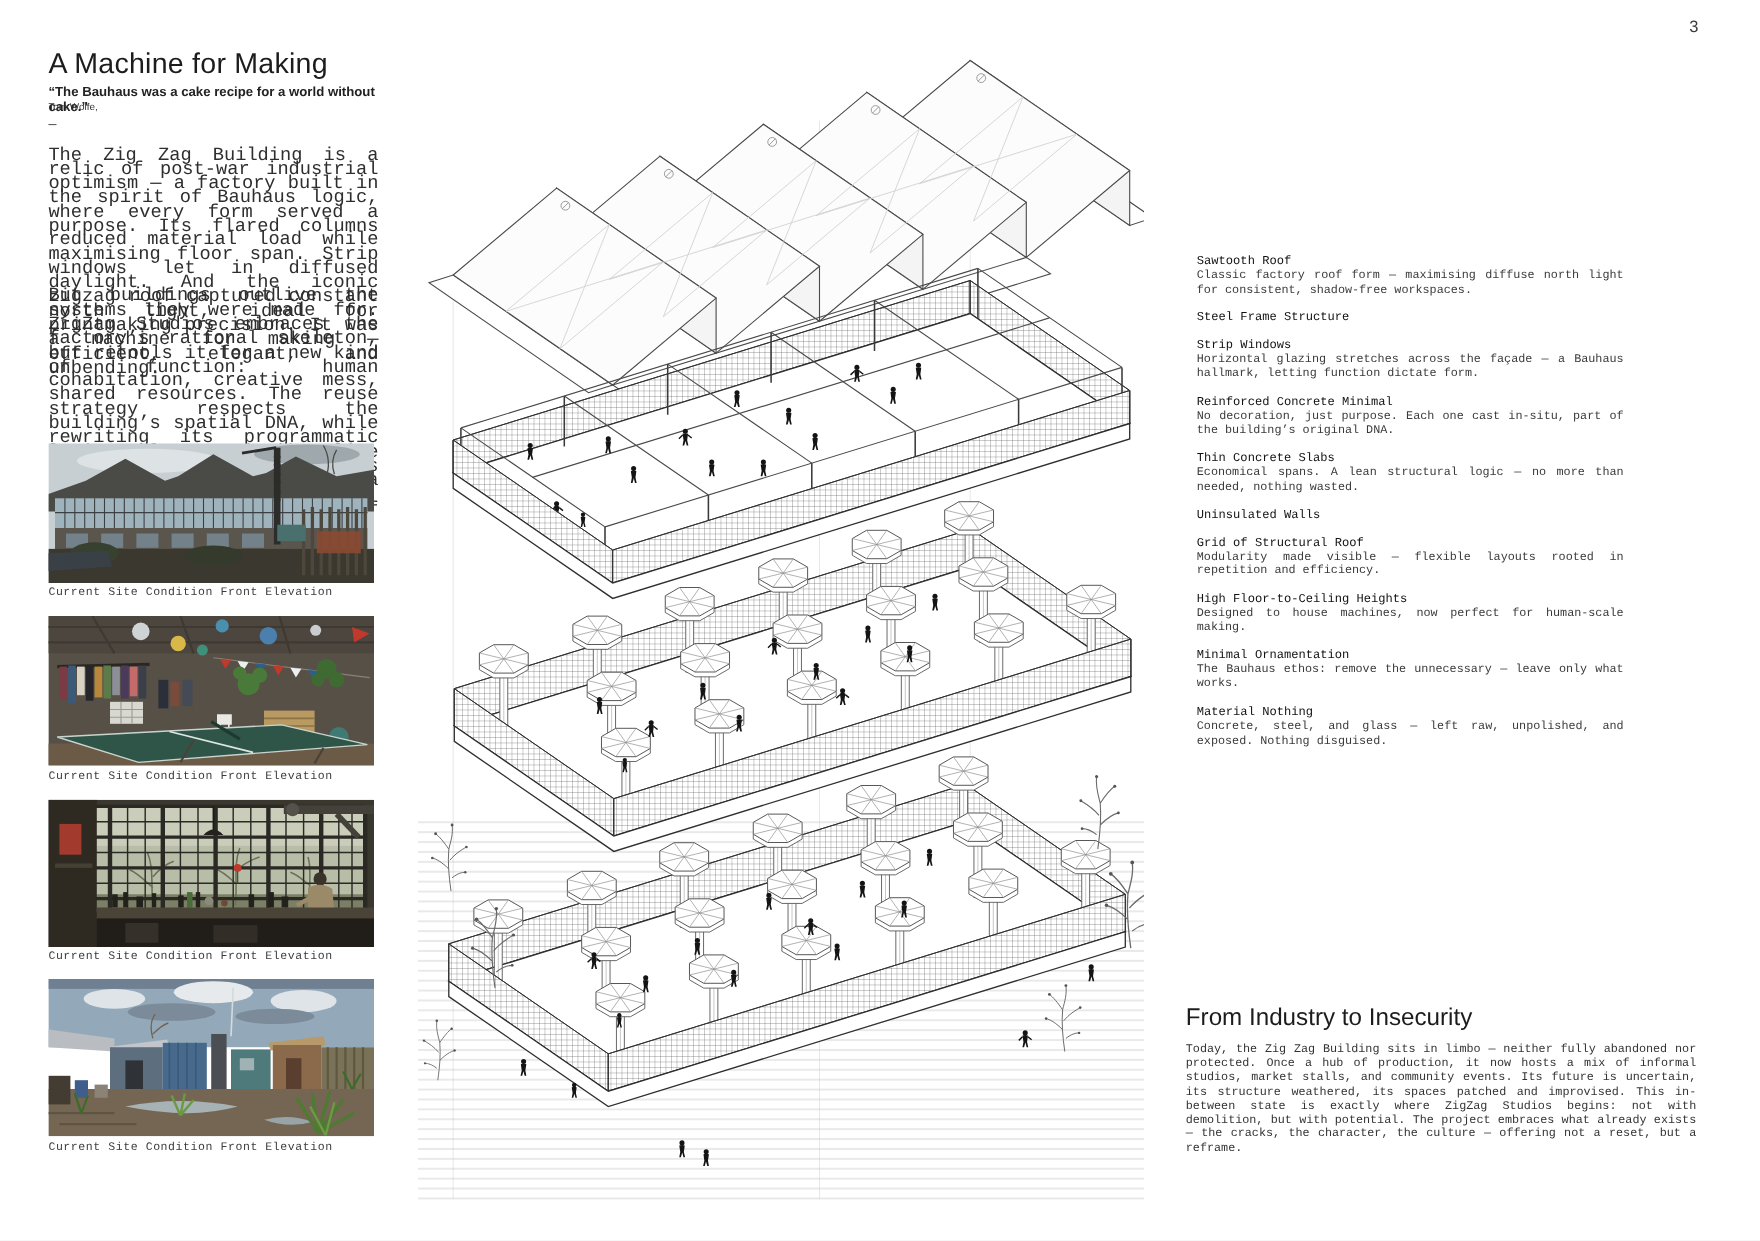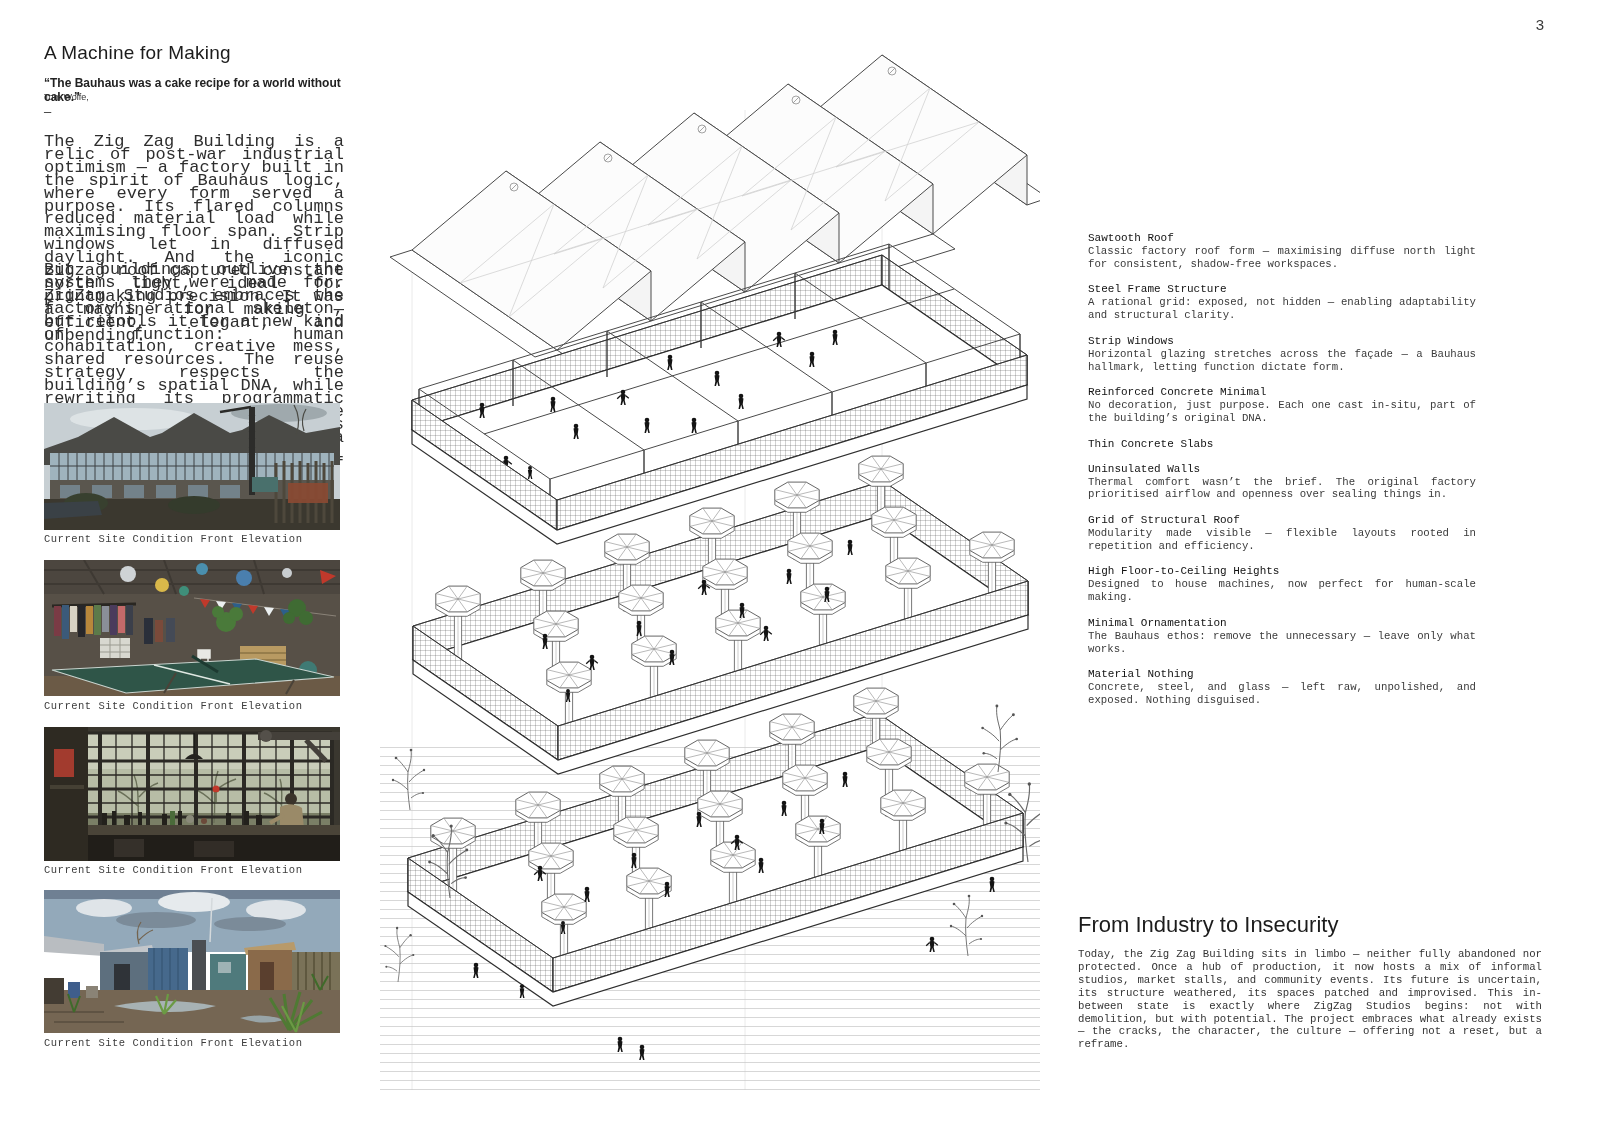--- a/index.html
+++ b/index.html
@@ -2,21 +2,21 @@
 <html><head>
 <meta charset="utf-8">
 <style>
   html,body{margin:0;padding:0;background:#e8e8e8;}
   .page{position:relative;width:1600px;height:1128px;background:#ffffff;overflow:hidden;
         font-family:"Liberation Mono","DejaVu Sans Mono",monospace;color:#2b2b2b;}
   .pageno{position:absolute;top:16px;right:56px;font-family:"Liberation Sans",sans-serif;
           font-size:15px;color:#3a3a3a;}
   
   .title{position:absolute;left:44px;top:42px;width:330px;
-         font-family:"Liberation Sans",sans-serif;font-weight:400;font-size:19px;
+         font-family:"Liberation Sans",sans-serif;font-weight:400;font-size:26px;
          letter-spacing:.2px;color:#1c1c1c;}
   .quote{position:absolute;left:44px;top:76px;width:330px;
          font-family:"Liberation Sans",sans-serif;font-weight:600;font-size:12px;color:#222;}
   .attrib{position:absolute;left:44px;top:92px;font-family:"Liberation Sans",sans-serif;
           font-size:9px;color:#333;}
   .dash{position:absolute;left:44px;top:106px;font-size:12px;color:#333;}
   .para{white-space:normal;text-align:justify;font-size:17px;line-height:12.9px;color:#2e2e2e;}
   .p1{position:absolute;left:44px;top:136px;width:300px;}
   .p2{position:absolute;left:44px;top:264px;width:300px;}
   .photo{position:absolute;left:44px;width:296px;}
@@ -465,36 +465,35 @@
     </svg>
   </div>
 
   <div class="ann">
     <div class="item">
       <h4>Sawtooth Roof</h4>
       <p>Classic factory roof form — maximising diffuse north light for consistent, shadow-free workspaces.</p>
     </div>
     <div class="item">
       <h4>Steel Frame Structure</h4>
-      <p>A rational grid: exposed, not hidden — enabling adaptability and structural clarity.</p>
     </div>
     <div class="item">
       <h4>Strip Windows</h4>
       <p>Horizontal glazing stretches across the façade — a Bauhaus hallmark, letting function dictate form.</p>
     </div>
     <div class="item">
       <h4>Reinforced Concrete Minimal</h4>
       <p>No decoration, just purpose. Each one cast in-situ, part of the building’s original DNA.</p>
     </div>
     <div class="item">
       <h4>Thin Concrete Slabs</h4>
+      <p>Economical spans. A lean structural logic — no more than needed, nothing wasted.</p>
     </div>
     <div class="item">
       <h4>Uninsulated Walls</h4>
-      <p>Thermal comfort wasn’t the brief. The original factory prioritised airflow and openness over sealing things in.</p>
     </div>
     <div class="item">
       <h4>Grid of Structural Roof</h4>
       <p>Modularity made visible — flexible layouts rooted in repetition and efficiency.</p>
     </div>
     <div class="item">
       <h4>High Floor-to-Ceiling Heights</h4>
       <p>Designed to house machines, now perfect for human-scale making.</p>
     </div>
     <div class="item">

